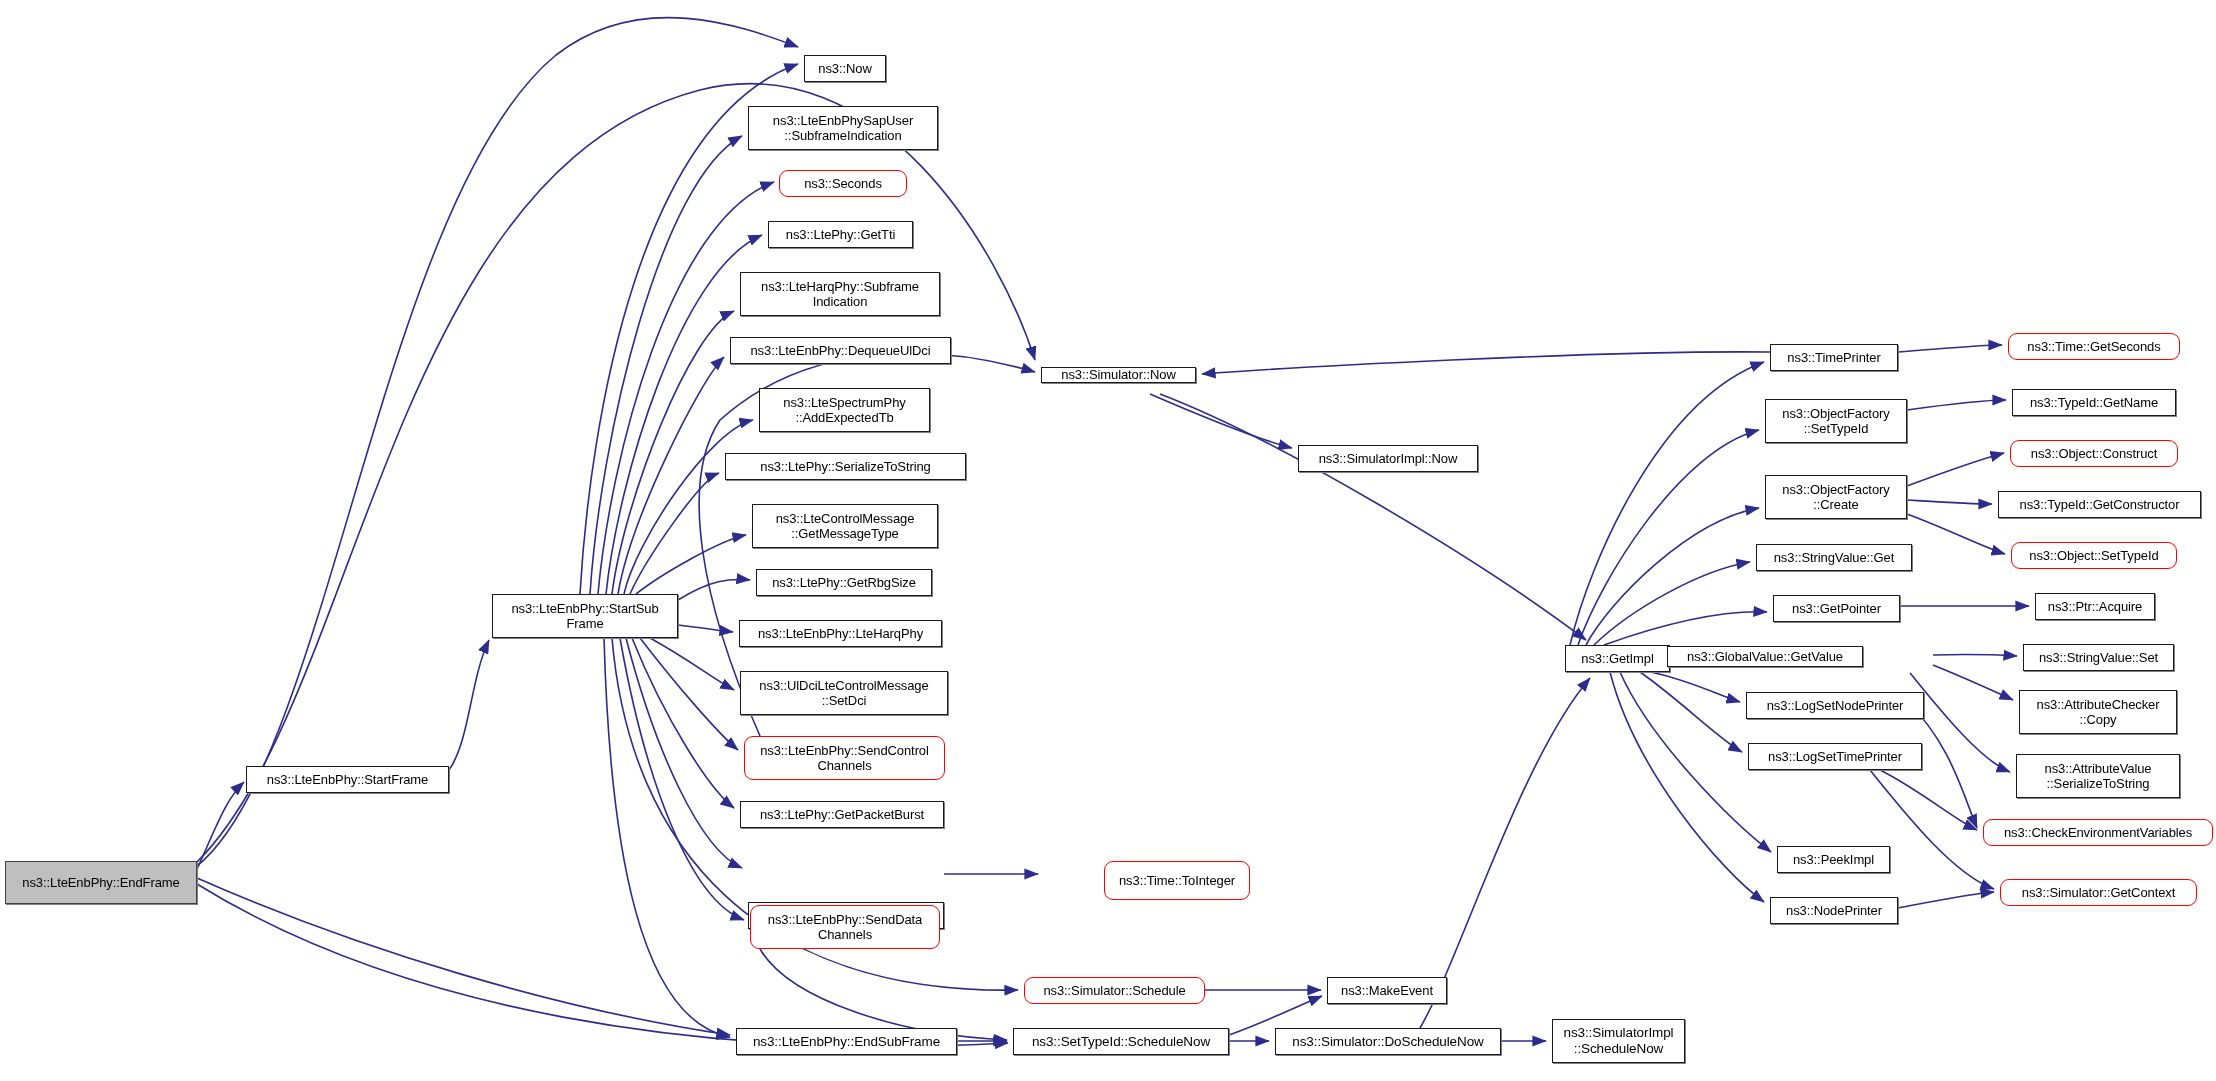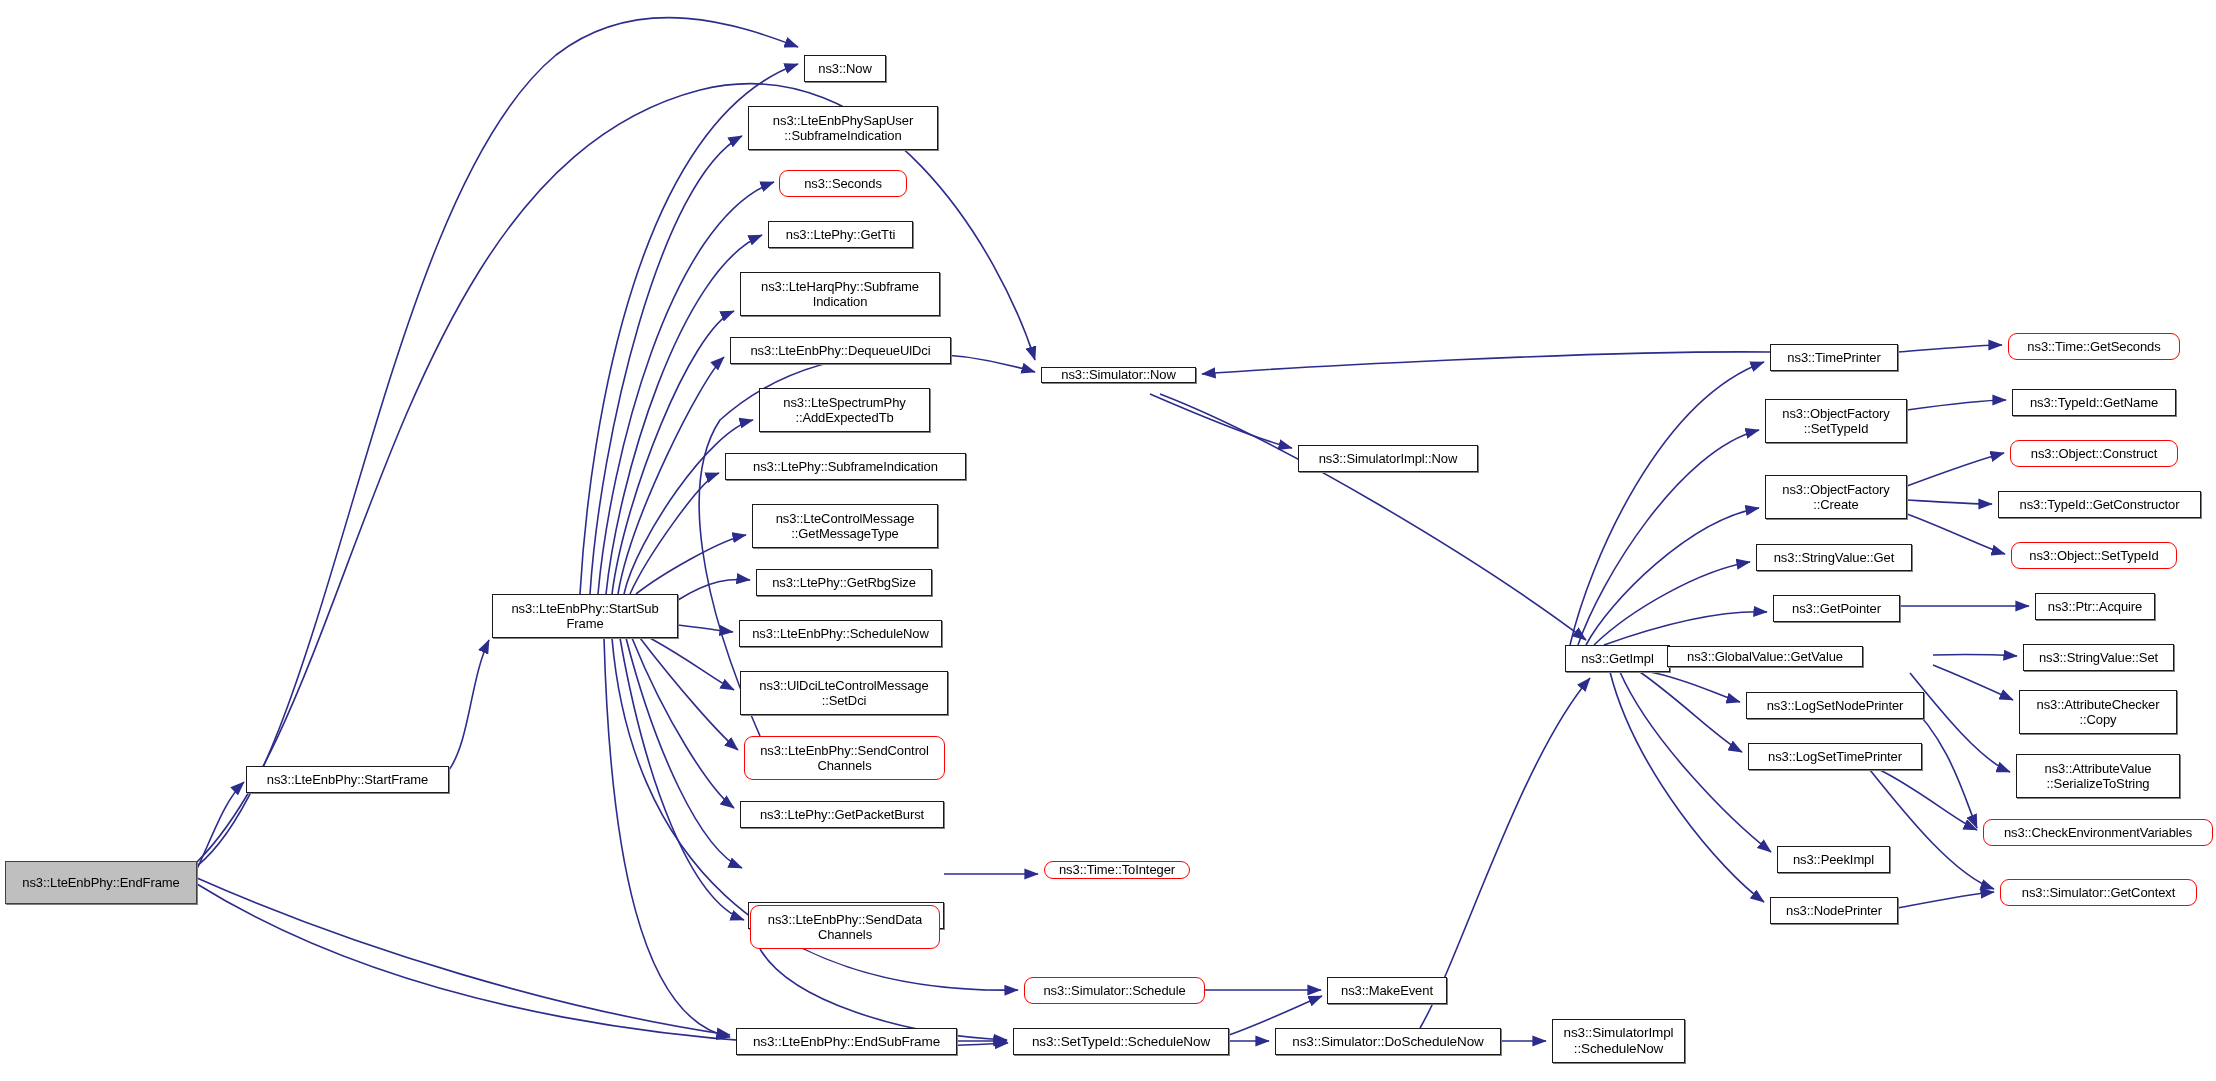--- a/index.html
+++ b/index.html
@@ -133,37 +133,37 @@
     <div class="node" style="left: 804px; top: 55px; width: 82px; height: 27px;">ns3::Now</div>
     <div class="node" style="left: 748px; top: 106px; width: 190px; height: 44px;">ns3::LteEnbPhySapUser
 ::SubframeIndication</div>
     <div class="node red" style="left: 779px; top: 170px; width: 128px; height: 27px;">ns3::Seconds</div>
     <div class="node" style="left: 768px; top: 221px; width: 145px; height: 27px;">ns3::LtePhy::GetTti</div>
     <div class="node" style="left: 740px; top: 272px; width: 200px; height: 44px;">ns3::LteHarqPhy::Subframe
 Indication</div>
     <div class="node" style="left: 730px; top: 337px; width: 221px; height: 27px;">ns3::LteEnbPhy::DequeueUlDci</div>
     <div class="node" style="left: 759px; top: 388px; width: 171px; height: 44px;">ns3::LteSpectrumPhy
 ::AddExpectedTb</div>
-    <div class="node" style="left: 725px; top: 453px; width: 241px; height: 27px;">ns3::LtePhy::SubframeIndication</div>
+    <div class="node" style="left: 725px; top: 453px; width: 241px; height: 27px;">ns3::LtePhy::SerializeToString</div>
     <div class="node" style="left: 752px; top: 504px; width: 186px; height: 44px;">ns3::LteControlMessage
 ::GetMessageType</div>
     <div class="node" style="left: 756px; top: 569px; width: 176px; height: 27px;">ns3::LtePhy::GetRbgSize</div>
-    <div class="node" style="left: 739px; top: 620px; width: 203px; height: 27px;">ns3::LteEnbPhy::ScheduleNow</div>
+    <div class="node" style="left: 739px; top: 620px; width: 203px; height: 27px;">ns3::LteEnbPhy::LteHarqPhy</div>
     <div class="node" style="left: 740px; top: 671px; width: 208px; height: 44px;">ns3::UlDciLteControlMessage
 ::SetDci</div>
     <div class="node red" style="left: 744px; top: 736px; width: 201px; height: 44px;">ns3::LteEnbPhy::SendControl
 Channels</div>
     <div class="node" style="left: 740px; top: 801px; width: 204px; height: 27px;">ns3::LtePhy::GetPacketBurst</div>
     <div class="node" style="left: 748px; top: 902px; width: 196px; height: 27px;">ns3::Time::GetMilliSeconds</div>
     <div class="node red" style="left: 750px; top: 905px; width: 190px; height: 44px;">ns3::LteEnbPhy::SendData
 Channels</div>
     <div class="node small" style="left: 736px; top: 1028px; width: 221px; height: 27px;">ns3::LteEnbPhy::EndSubFrame</div>
     <div class="node" style="left: 1041px; top: 367px; width: 155px; height: 16px;">ns3::Simulator::Now</div>
     <div class="node" style="left: 1298px; top: 445px; width: 180px; height: 27px;">ns3::SimulatorImpl::Now</div>
-    <div class="node red" style="left: 1044px; top: 861px; width: 146px; height: 18px;">ns3::Time::ToInteger</div>
+    <div class="node red" style="left: 1104px; top: 861px; width: 146px; height: 39px;">ns3::Time::ToInteger</div>
     <div class="node red" style="left: 1024px; top: 977px; width: 181px; height: 27px;">ns3::Simulator::Schedule</div>
     <div class="node" style="left: 1327px; top: 977px; width: 120px; height: 27px;">ns3::MakeEvent</div>
     <div class="node small" style="left: 1013px; top: 1028px; width: 216px; height: 27px;">ns3::SetTypeId::ScheduleNow</div>
     <div class="node small" style="left: 1275px; top: 1028px; width: 226px; height: 27px;">ns3::Simulator::DoScheduleNow</div>
     <div class="node small" style="left: 1552px; top: 1019px; width: 133px; height: 44px;">ns3::SimulatorImpl
 ::ScheduleNow</div>
     <div class="node" style="left: 1565px; top: 645px; width: 105px; height: 27px;">ns3::GetImpl</div>
     <div class="node" style="left: 1770px; top: 344px; width: 128px; height: 27px;">ns3::TimePrinter</div>
     <div class="node" style="left: 1765px; top: 399px; width: 142px; height: 44px;">ns3::ObjectFactory
 ::SetTypeId</div>

